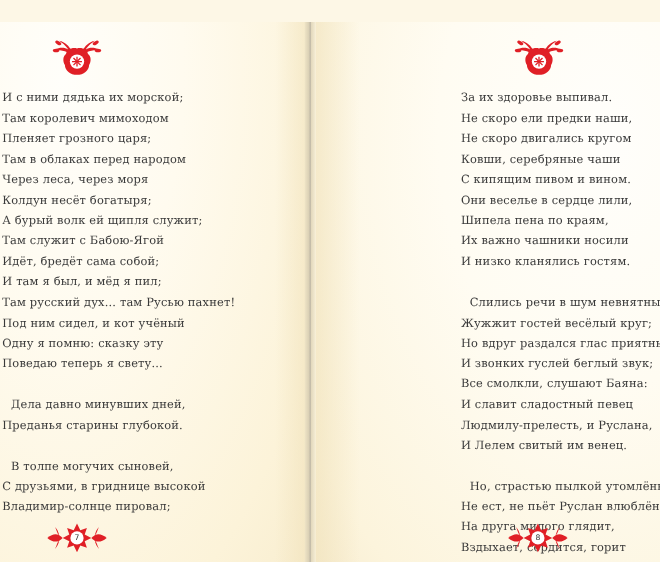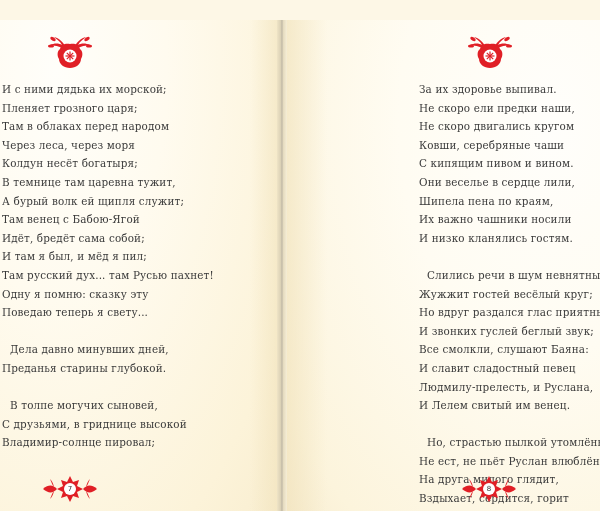--- a/index.html
+++ b/index.html
@@ -70,30 +70,31 @@
     <g stroke="#e01f26" stroke-width="1.2">
       <line x1="24" y1="19.5" x2="24" y2="28.5"></line>
       <line x1="19.5" y1="24" x2="28.5" y2="24"></line>
       <line x1="20.8" y1="20.8" x2="27.2" y2="27.2"></line>
       <line x1="27.2" y1="20.8" x2="20.8" y2="27.2"></line>
     </g>
   </svg>
 
   <ul class="verse" style="left:2px; top:60px;" id="verse-left">
       <li>И с ними дядька их морской;</li>
+      <li>Там королевич мимоходом</li>
       <li>Пленяет грозного царя;</li>
       <li>Там в облаках перед народом</li>
       <li>Через леса, через моря</li>
       <li>Колдун несёт богатыря;</li>
-      <li>В темнице там царевна тужит,</li>
       <li>А бурый волк ей щипля служит;</li>
-      <li>Там венец с Бабою-Ягой</li>
+      <li>Там служит с Бабою-Ягой</li>
       <li>Идёт, бредёт сама собой;</li>
       <li>И там я был, и мёд я пил;</li>
       <li>Там русский дух... там Русью пахнет!</li>
+      <li>Под ним сидел, и кот учёный</li>
       <li>Одну я помню: сказку эту</li>
       <li>Поведаю теперь я свету...</li>
       <li class="blank"></li>
       <li class="indent">Дела давно минувших дней,</li>
       <li>Преданья старины глубокой.</li>
       <li class="blank"></li>
       <li class="indent">В толпе могучих сыновей,</li>
       <li>С друзьями, в гриднице высокой</li>
       <li>Владимир-солнце пировал;</li>
     </ul>

